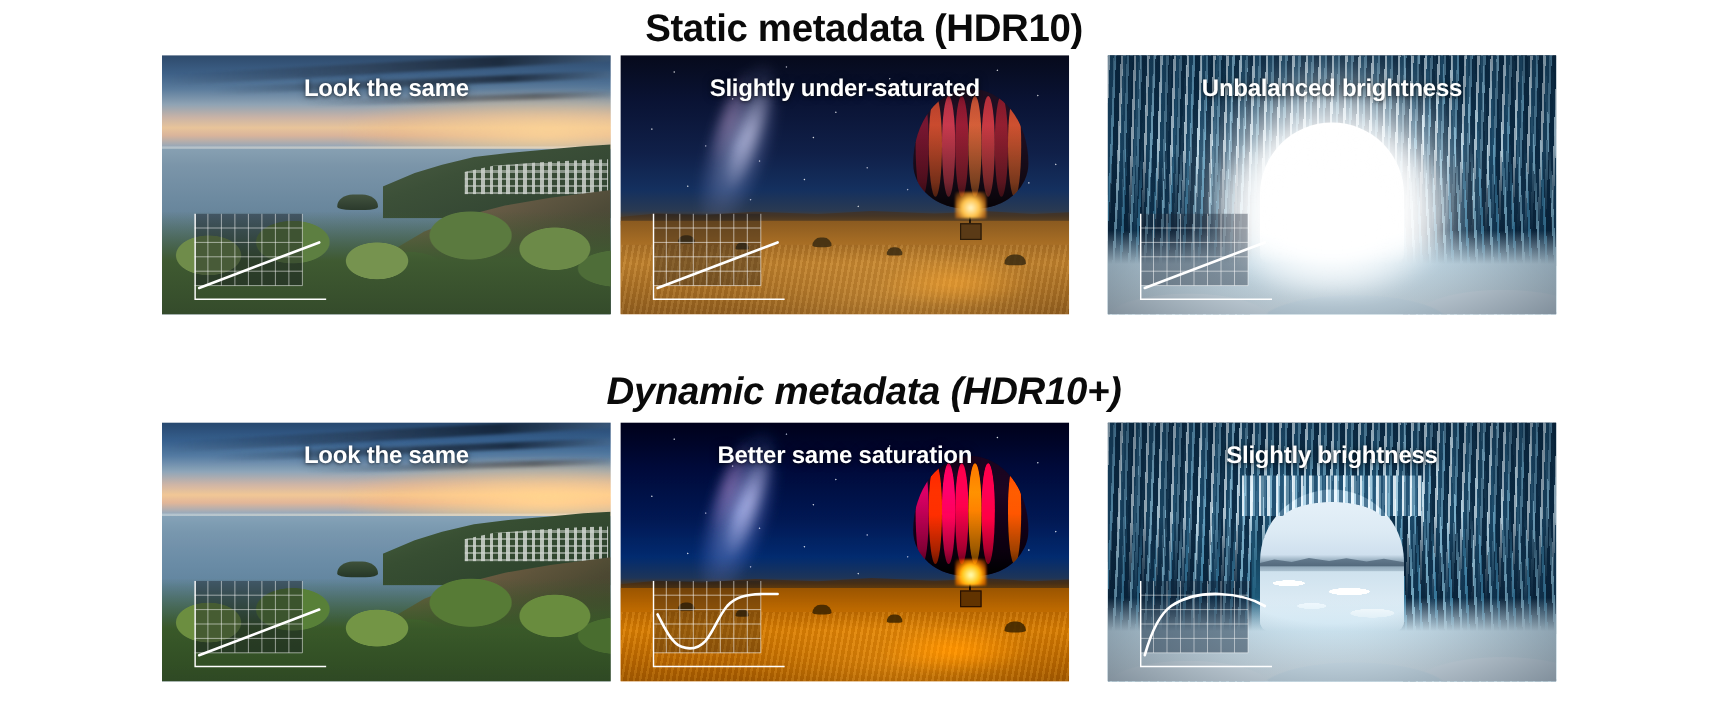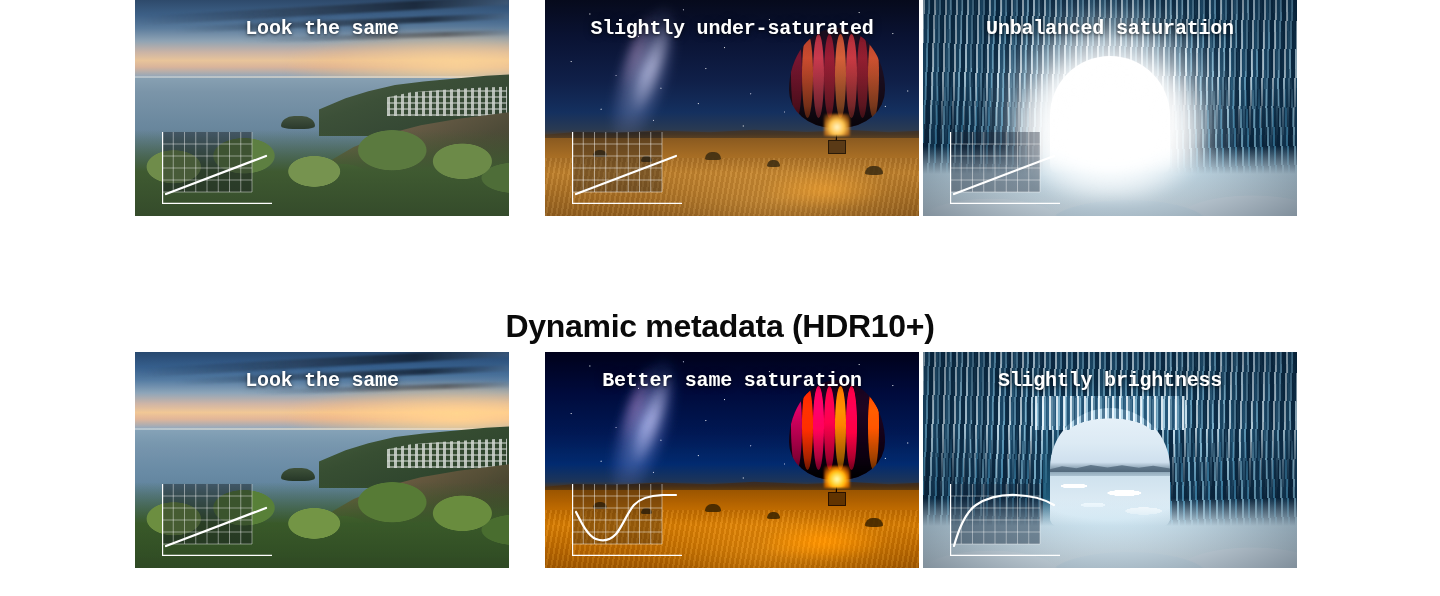--- a/index.html
+++ b/index.html
@@ -15,37 +15,36 @@
   .section-title{
     text-align:center;
     font-size:32px;
     font-weight:700;
     letter-spacing:-0.3px;
     color:#0a0a0a;
     line-height:1;
     height:46px;
     display:flex;align-items:center;justify-content:center;
   }
-  #sec-dynamic .section-title{height:52px;}
+  #sec-dynamic .section-title{height:52px;font-style:italic;}
 
   .row{
     position:relative;
     height:240px;
     margin:0 auto;
     width:1170px;
-    font-family:Liberation Mono, monospace;
   }
   .panel{
     position:absolute;
     top:0;
     width:374px;height:216px;
     overflow:hidden;
   }
   .panel.p1{left:0;}
-  .panel.p2{left:410px;}
+  .panel.p2{left:382px;}
   .panel.p3{left:788px;}
 
   .scene{position:absolute;inset:0;overflow:hidden;}
 
   .caption{
     position:absolute;
     top:17px;left:0;right:0;
     text-align:center;
     color:#ffffff;
     font-size:20px;
@@ -313,20 +312,21 @@
   }
   .sc-ice .vign{
     position:absolute;inset:0;
     background:radial-gradient(ellipse at 50% 48%, rgba(0,0,0,0) 40%, rgba(4,22,40,.45) 100%);
   }
 </style>
 </head>
 <body style="background: rgb(255, 255, 255);">
 
 <div class="section" id="sec-static">
+  <div class="section-title">Static metadata (HDR10)</div>
 
   <div class="row">
 
     <div class="panel p1">
       <div class="scene sc-coast">
         <div class="cloudband cb1"></div>
         <div class="cloudband cb2"></div>
         <div class="cloudband cb3"></div>
         <div class="glow"></div>
         <div class="sealine"></div>
@@ -422,21 +422,21 @@
     <div class="panel p3">
       <div class="scene sc-ice blown">
         <div class="wallL"></div>
         <div class="wallR"></div>
         <div class="icicles"></div>
         <div class="mouth"></div>
         <div class="bloom"></div>
         <div class="snow"></div>
         <div class="vign"></div>
       </div>
-      <div class="caption">Unbalanced saturation</div>
+      <div class="caption">Unbalanced brightness</div>
       <div class="graph">
         <svg viewBox="0 0 110 72">
           <rect x="0" y="0" width="90" height="60" fill="rgba(30,40,55,0.38)"></rect>
           <g stroke="rgba(255,255,255,0.55)" stroke-width="0.8">
             <line x1="11.25" y1="0" x2="11.25" y2="60"></line>
               <line x1="22.5" y1="0" x2="22.5" y2="60"></line>
             <line x1="33.75" y1="0" x2="33.75" y2="60"></line>
               <line x1="45" y1="0" x2="45" y2="60"></line>
             <line x1="56.25" y1="0" x2="56.25" y2="60"></line>
               <line x1="67.5" y1="0" x2="67.5" y2="60"></line>

